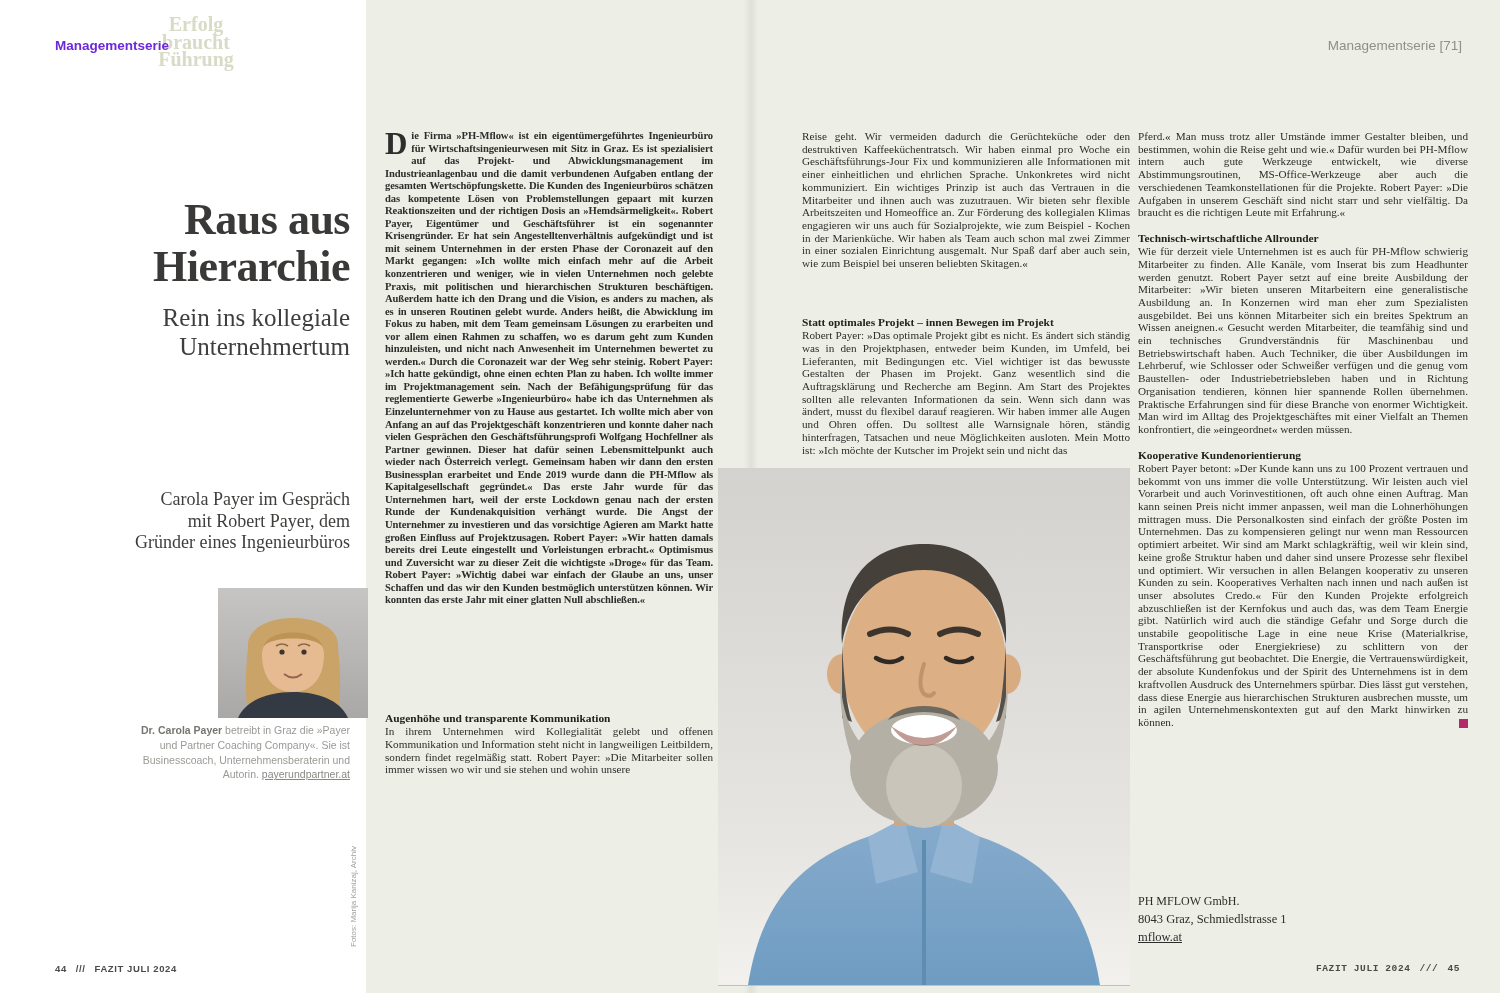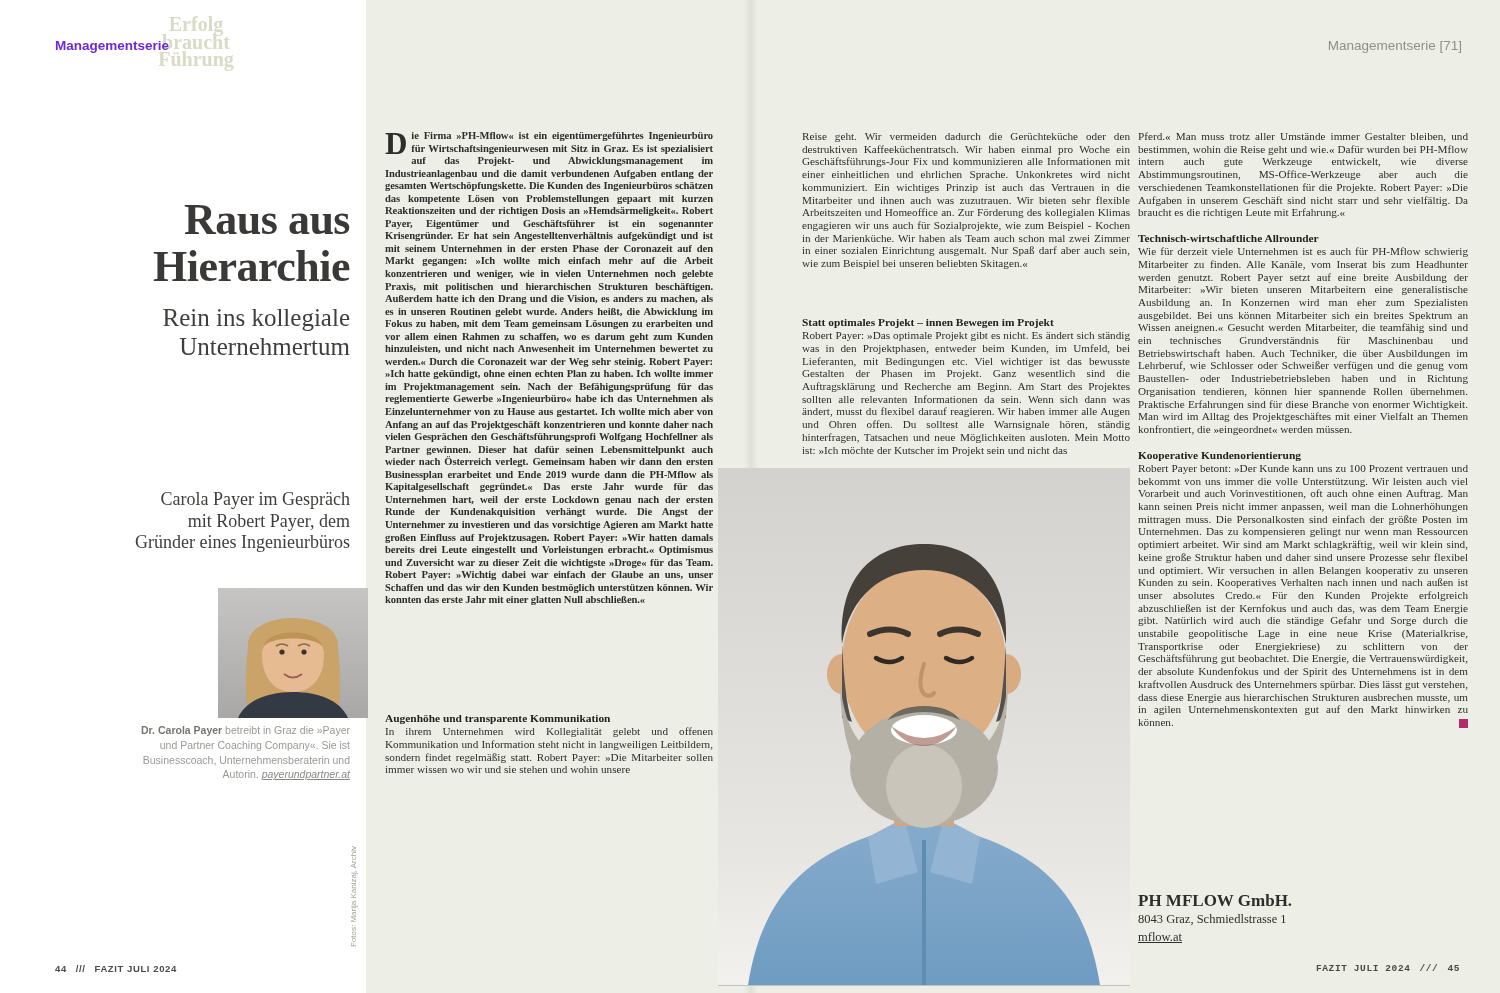--- a/index.html
+++ b/index.html
@@ -29,21 +29,21 @@
             font-size:25px;line-height:29px;color:#3f3e3c;}
   .standfirst{left:40px;top:489px;width:310px;text-align:right;
               font-size:18px;line-height:21.5px;color:#3f3e3c;}
 
   
   .photo-carola{left:218px;top:588px;width:150px;height:130px;overflow:hidden;}
   .caption{left:130px;top:723px;width:220px;text-align:right;
            font-family:"Liberation Sans",sans-serif;font-size:10.5px;
            line-height:14.8px;color:#9b9995;}
   .caption b{color:#77756f;}
-  .caption a{color:#8a8884;text-decoration:underline;cursor:pointer;font-style:italic;}
+  .caption a{color:#8a8884;text-decoration:underline;cursor:pointer;}
 
   
   .bodycol{width:328px;text-align:justify;font-size:11.2px;line-height:12.7px;
            color:#2e2d2b;hyphens:auto;}
   .col1-lead{left:385px;top:130px;height:580px;overflow:hidden;
              font-weight:700;font-size:10.6px;line-height:12.55px;letter-spacing:-0.1px;}
   .dropcap{float:left;font-weight:700;font-size:31px;line-height:25px;
            padding:1px 4px 0 0;color:#2e2d2b;}
   .col1-sec{left:385px;top:712px;}
   .col2-a{left:802px;top:130px;max-height:178px;overflow:hidden;}
@@ -60,21 +60,21 @@
          font-size:23px;line-height:27.5px;color:#3d3c3a;}
   .quote-attr{display:block;margin:7px 14px 0 0;text-align:right;
               font-size:11px;letter-spacing:1.2px;color:#4a4947;}
 
   
   .photo-robert{left:718px;top:468px;width:412px;height:517px;overflow:hidden;
                 border-bottom:1px solid #c2c1bd;}
 
   
   .company{left:1138px;top:892px;width:330px;font-size:12.5px;line-height:18px;color:#2e2d2b;}
-  .company .c-name{font-weight:700;font-size:17px;}
+  .company .c-name{font-weight:400;font-size:12px;}
   .company a{color:#2e2d2b;text-decoration:underline;cursor:pointer;}
 
   
   .footer{top:963px;font-family:"Liberation Sans",sans-serif;font-weight:700;
           font-size:9.5px;letter-spacing:0.6px;color:#4b4a48;}
   .footer span{margin-right:9px;}
   .footer-l{left:55px;}
   .footer-r{left:1307px;width:206px;text-align:left;font-family:Liberation Mono, monospace;}
   .footer-r span{margin-right:0;margin-left:9px;}
   .credit{left:349px;top:845px;height:102px;

